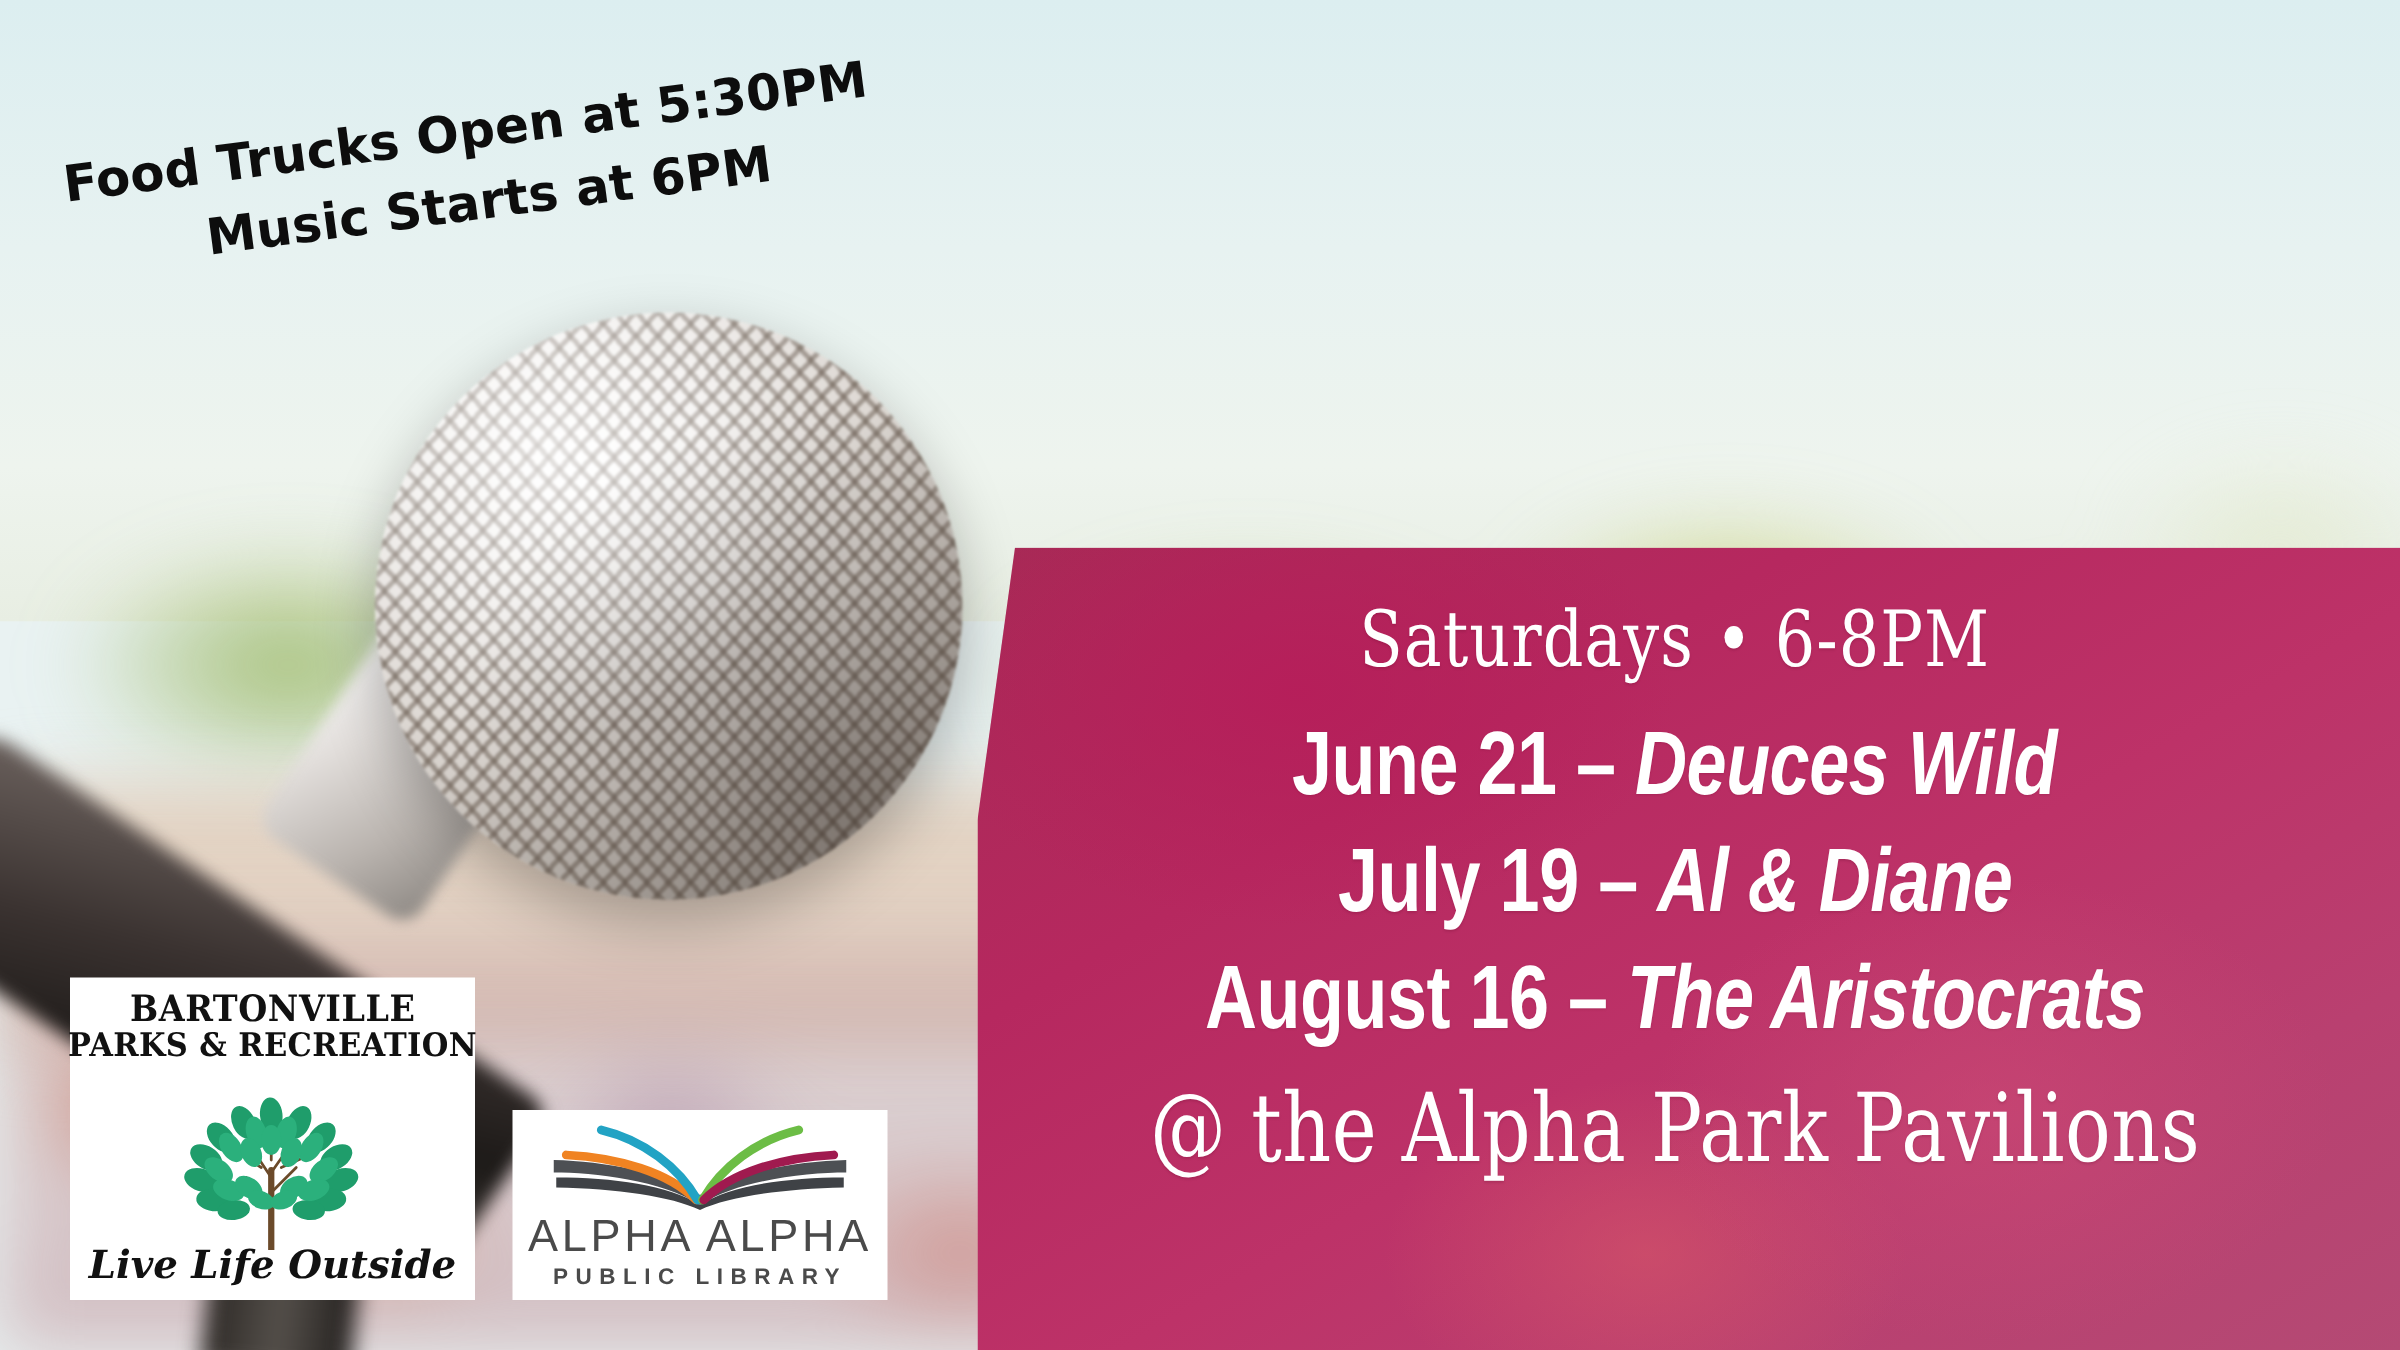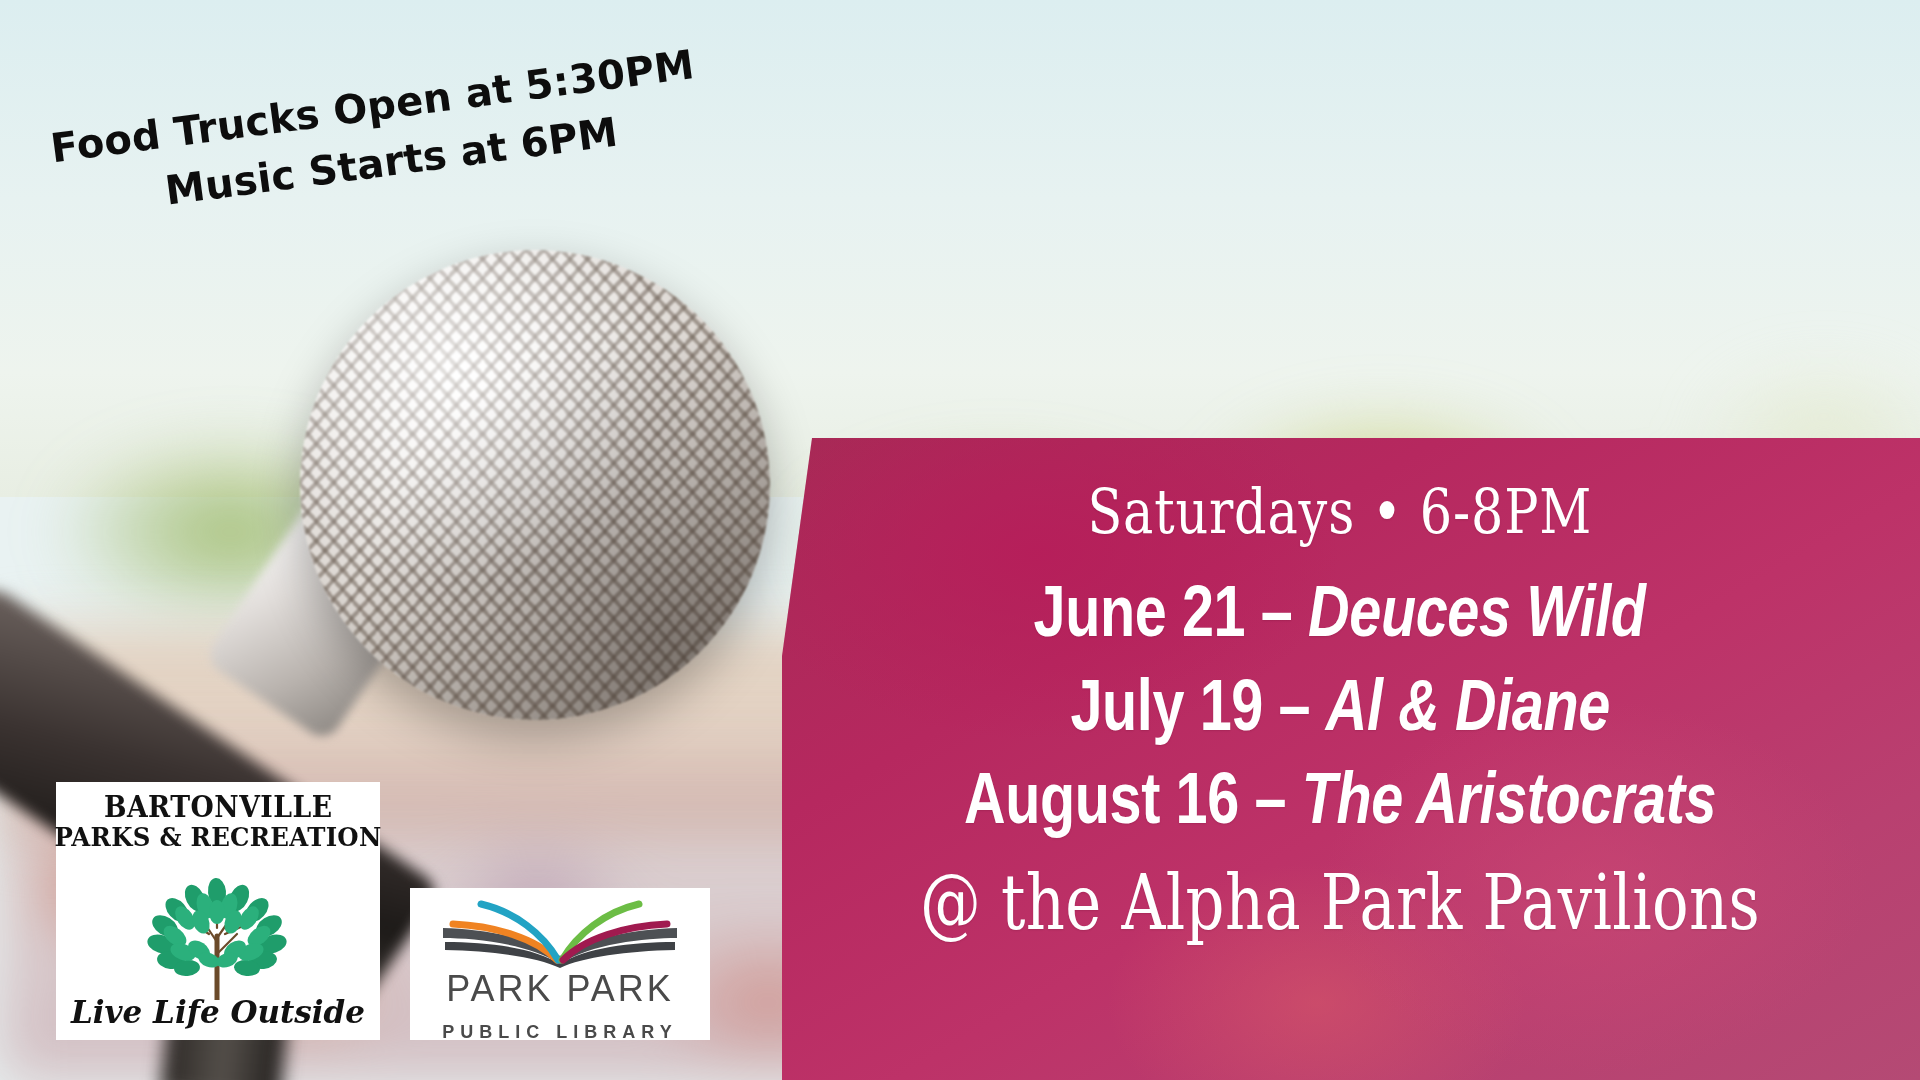--- a/index.html
+++ b/index.html
@@ -268,21 +268,21 @@
     color:#4a4a4a;
     margin-top:-2px;
     white-space:nowrap;
   }
   .ll-l2{
     font-family:"Liberation Sans",sans-serif;
     font-weight:700;
     font-size:18px;
     letter-spacing:6px;
     color:#4a4a4a;
-    margin-top:12px;
+    margin-top:1px;
     white-space:nowrap;
   }
 </style>
 </head>
 <body>
 
 <div id="flyer">
 
   <div class="bg">
     <div class="bg-sky"></div>
@@ -382,17 +382,17 @@
         <path d="M125 66 C95 46, 40 40, 8 40 L8 30 C48 31, 100 40, 125 58 Z" fill="#4d5054"></path>
         <path d="M125 66 C155 46, 210 40, 242 40 L242 30 C202 31, 150 40, 125 58 Z" fill="#4d5054"></path>
         <path d="M125 66 C100 50, 55 44, 10 44 L10 52 C58 53, 102 59, 125 70 Z" fill="#3f4246"></path>
         <path d="M125 66 C150 50, 195 44, 240 44 L240 52 C192 53, 148 59, 125 70 Z" fill="#3f4246"></path>
         <path d="M122 62 C100 40, 60 28, 18 26" fill="none" stroke="#f08322" stroke-width="7" stroke-linecap="round"></path>
         <path d="M123 62 C108 36, 80 14, 46 6" fill="none" stroke="#22a3c4" stroke-width="7" stroke-linecap="round"></path>
         <path d="M127 62 C142 36, 170 14, 204 6" fill="none" stroke="#6cbd45" stroke-width="7" stroke-linecap="round"></path>
         <path d="M128 62 C150 40, 190 28, 232 26" fill="none" stroke="#a01a4f" stroke-width="7" stroke-linecap="round"></path>
       </svg>
     </div>
-    <div class="ll-l1">PARK PARK</div>
+    <div class="ll-l1">ALPHA ALPHA</div>
     <div class="ll-l2">PUBLIC LIBRARY</div>
   </div>
 
 </div>
 
 </body></html>

